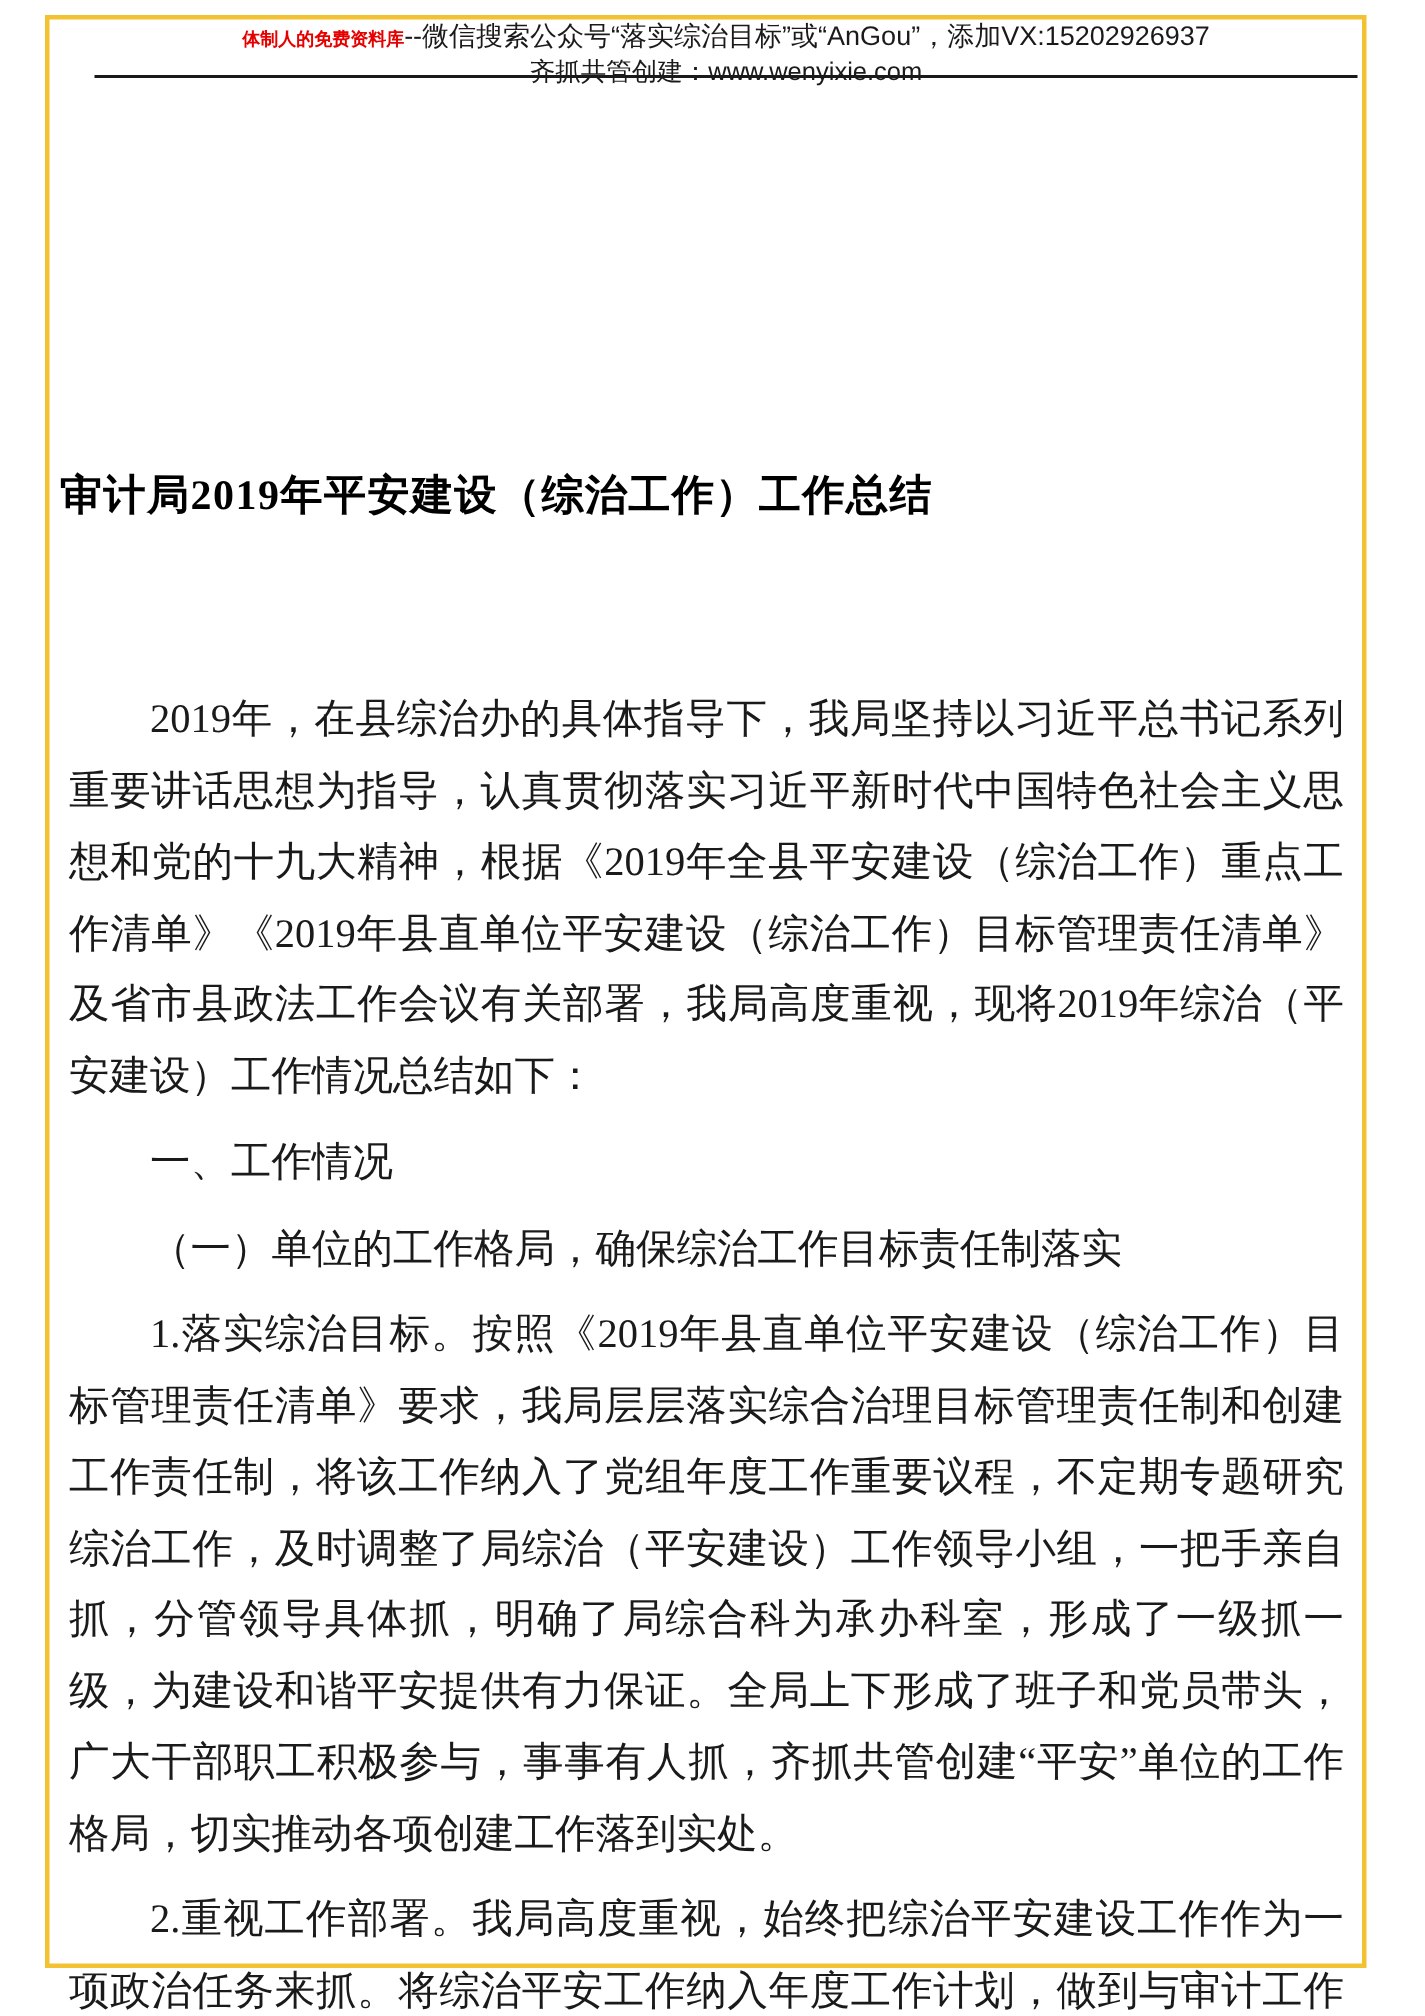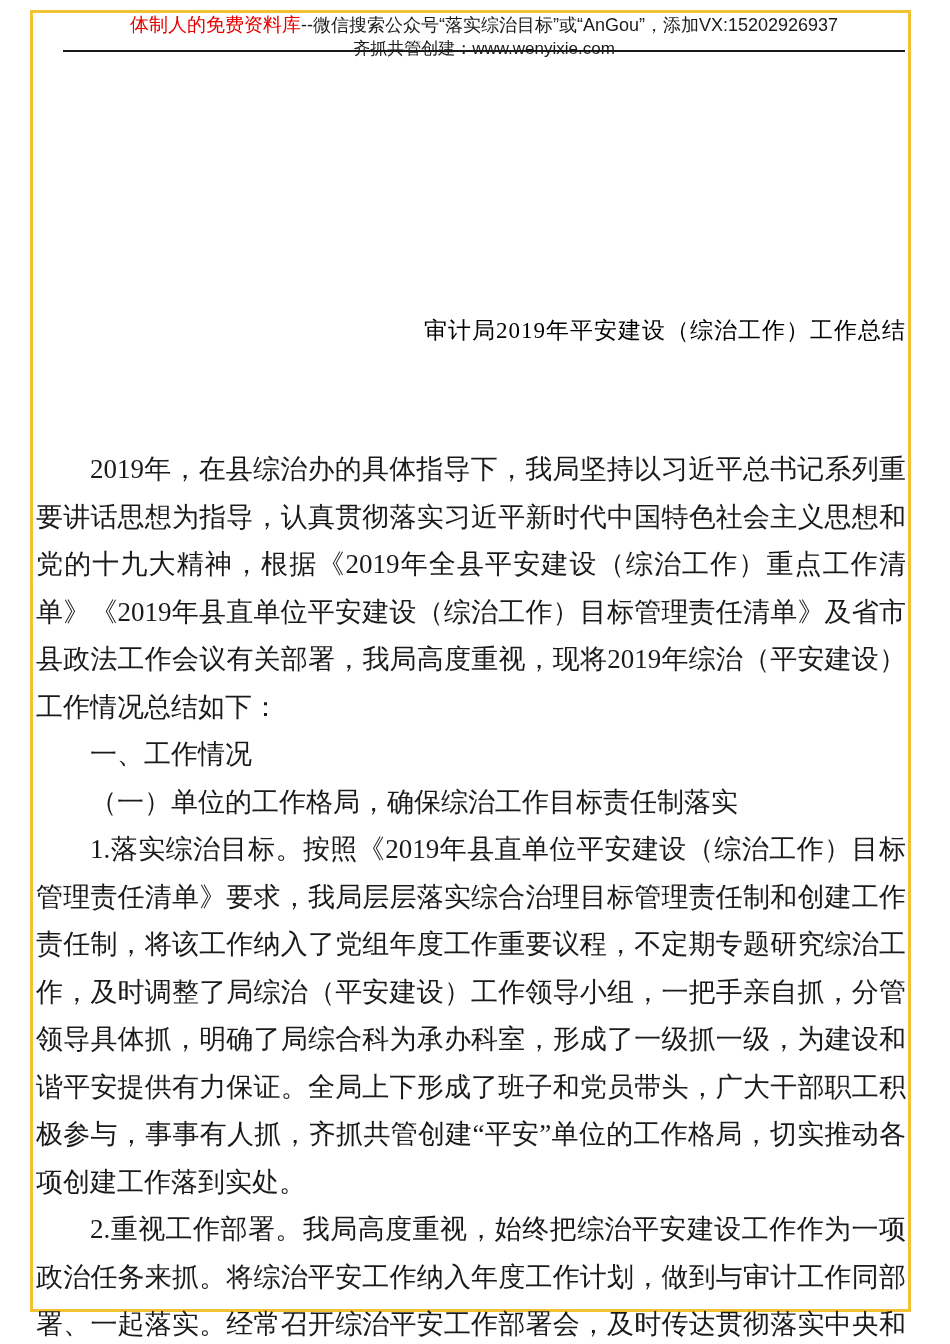--- a/index.html
+++ b/index.html
@@ -20,48 +20,48 @@
     pointer-events:none;
   }
   .header{
     position:absolute;
     top:13px;left:63px;width:842px;
     text-align:center;
     font-family:"Liberation Sans", sans-serif;
     line-height:1.25;
   }
   .header-line1{font-size:18px;white-space:nowrap;}
-  .brand{color:var(--brand-color,#e60000);font-weight:normal;font-size:19px;}
+  .brand{color:var(--brand-color,#e60000);font-weight:bold;font-size:12px;}
   .header-info{color:#1a1a1a;}
   .header-line2{font-size:17px;margin-top:1px;color:#1a1a1a;}
   .header-rule{
     position:absolute;
     top:50px;left:63px;width:842px;height:2px;
     background:#1a1a1a;
   }
   .doc-title{
     position:absolute;
     top:303px;left:40px;width:866px;
-    text-align:right;
-    font-weight:normal;
-    font-size:23px;
+    text-align:left;
+    font-weight:bold;
+    font-size:28px;
     line-height:56px;
     color:#000;
     letter-spacing:1px;
   }
   .doc-body{
     position:absolute;
     top:446px;left:36px;width:870px;
     font-size:27px;
     line-height:47.5px;
     text-align:justify;
     text-justify:inter-character;
   }
   .para{
-    margin:0;
+    margin:10px;
     text-indent:54px;
   }
 </style>
 </head>
 <body style="background: rgb(255, 255, 255);">
 
 <div class="page-frame"></div>
 
 <div class="header">
   <div class="header-line1">

